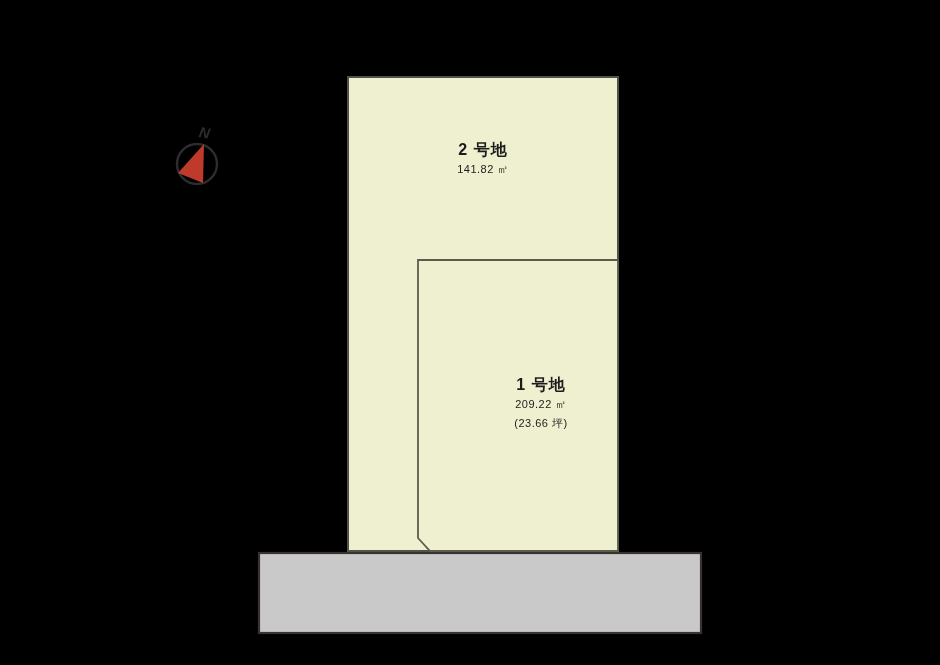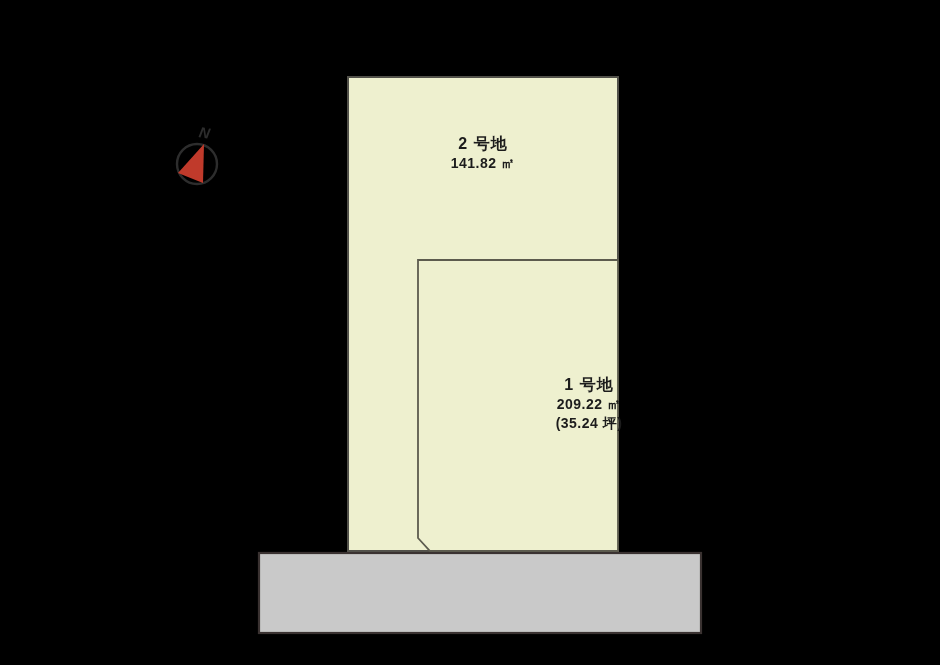--- a/index.html
+++ b/index.html
@@ -21,31 +21,31 @@
     top: 0;
     display: block;
   }
   .plot-label {
     position: absolute;
     width: 200px;
     text-align: center;
     color: #1c1c1c;
     pointer-events: none;
   }
-  .plot-label-2 { left: 383px; top: 133px; }
-  .plot-label-1 { left: 442px; top: 374px; padding-left: 47px; }
+  .plot-label-2 { left: 383px; top: 139px; }
+  .plot-label-1 { left: 394px; top: 374px; padding-left: 47px; }
   .plot-name {
     font-size: 16px;
     font-weight: 600;
     line-height: 21px;
     letter-spacing: 1px;
   }
   .plot-area {
-    font-size: 14px;
-    font-weight: 700;
+    font-size: 11px;
+    font-weight: 400;
     line-height: 19px;
     letter-spacing: 0.5px;
   }
   .compass-n {
     position: absolute;
     left: 199px;
     top: 124px;
     font-size: 15px;
     font-weight: 700;
     font-style: italic;
@@ -76,16 +76,16 @@
   <div class="compass-n" style="color: rgb(45, 45, 45);">N</div>
 
   <div class="plot-label plot-label-2">
     <div class="plot-name">2 号地</div>
     <div class="plot-area">141.82 ㎡</div>
   </div>
 
   <div class="plot-label plot-label-1">
     <div class="plot-name">1 号地</div>
     <div class="plot-area">209.22 ㎡</div>
-    <div class="plot-area">(35.24 坪)</div>
+    <div class="plot-area">(23.66 坪)</div>
   </div>
 
 </div>
 
 </body></html>

